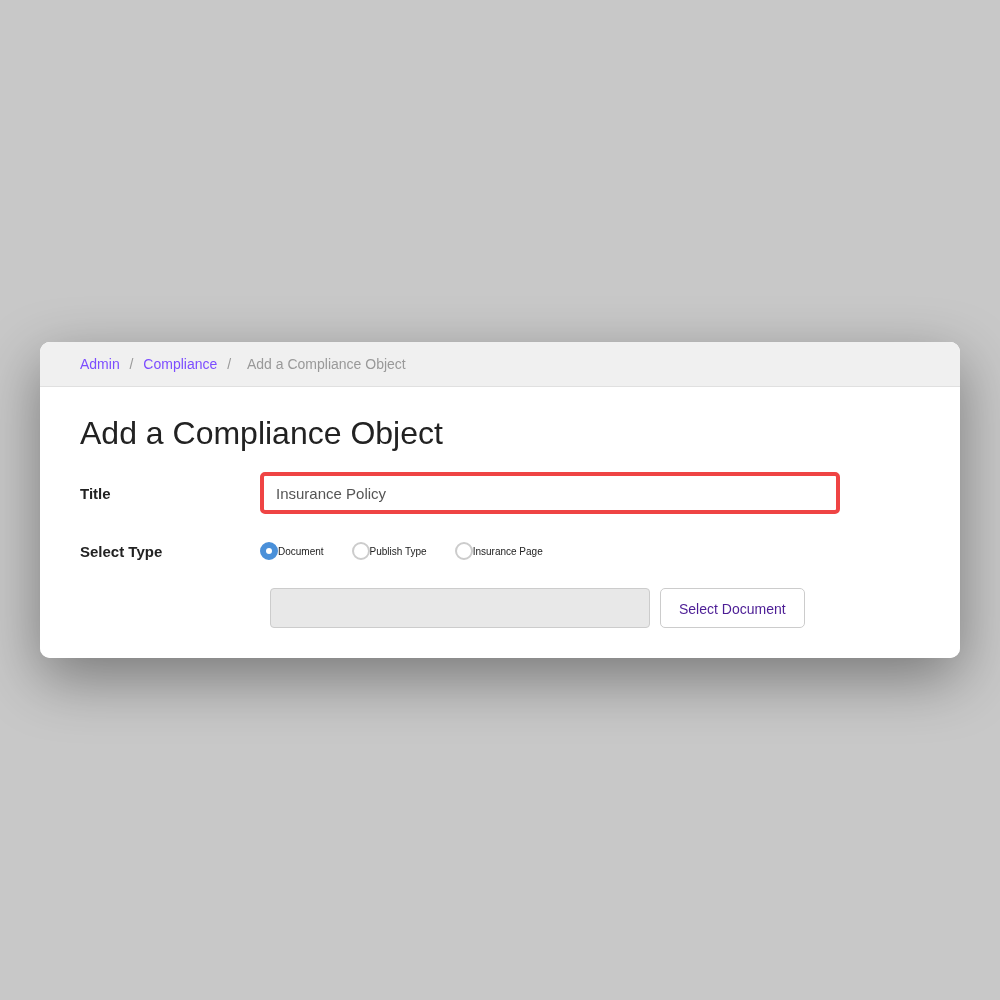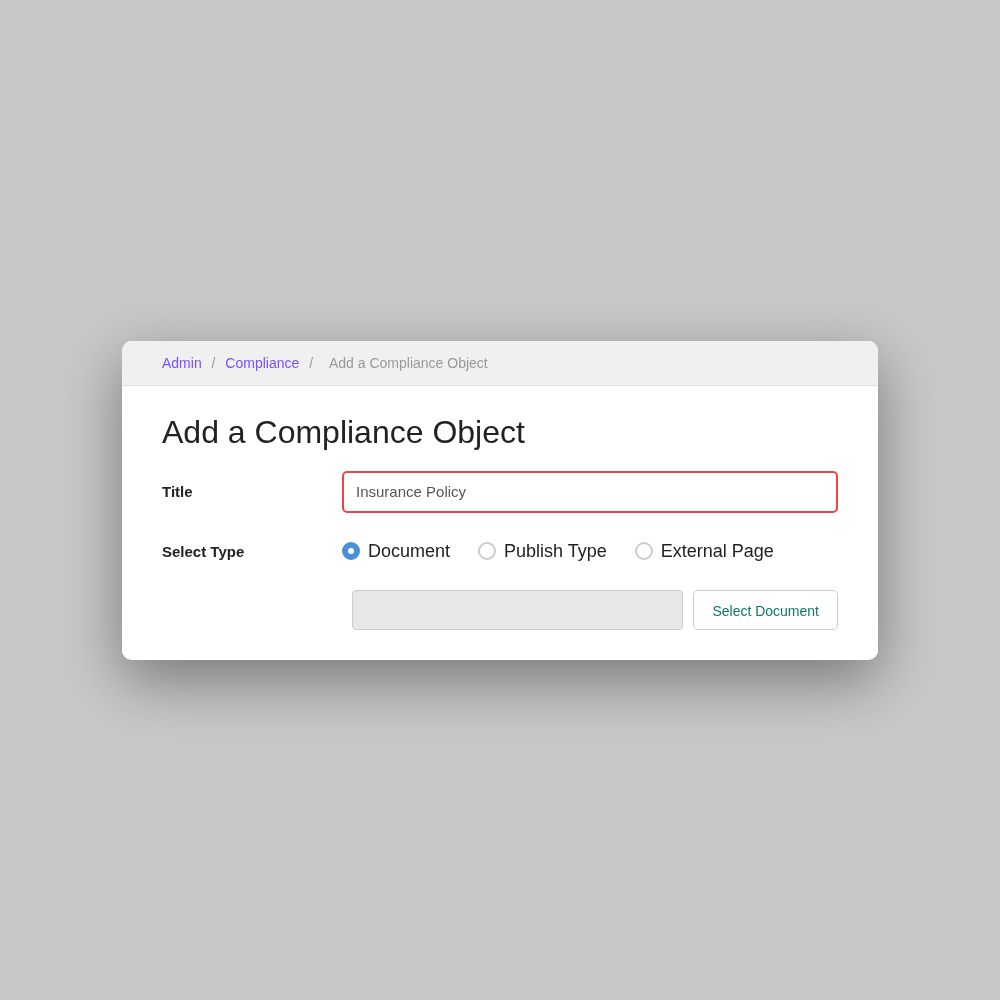--- a/index.html
+++ b/index.html
@@ -9,21 +9,21 @@
       display: flex;
       justify-content: center;
       align-items: center;
       min-height: 100vh;
       width: 1000px;
       height: 1000px;
       overflow: hidden;
     }
 
     .window-outer {
-      width: 756px;
+      width: 920px;
       background: #f5f5f5;
       border-radius: 10px;
       box-shadow: 0 20px 60px rgba(0,0,0,0.4);
       overflow: hidden;
       position: relative;
     }
 
     
     .main-page {
       background: #ffffff;
@@ -73,40 +73,39 @@
       font-weight: 700;
       color: #222;
       width: 180px;
       padding-right: 24px;
       flex-shrink: 0;
     }
     .form-input {
       flex: 1;
       max-width: 580px;
       height: 42px;
-      border: 2px solid #ef4444;
+      border: 4px solid #ef4444;
       border-radius: 5px;
       padding: 0 12px;
       font-size: 15px;
       color: #555;
       background: #fff;
       outline: none;
     }
 
     
     .radio-group {
       display: flex;
       align-items: center;
       gap: 28px;
     }
     .radio-option {
       display: flex;
       align-items: center;
-      gap: 8px;
-      font-size: 18px;
+      font-size: 10px;
       color: #222;
     }
     .radio-circle {
       width: 18px;
       height: 18px;
       border-radius: 50%;
       border: 2px solid #ccc;
       display: flex;
       align-items: center;
       justify-content: center;
@@ -139,21 +138,21 @@
       border: 1px solid #ccc;
       border-radius: 4px;
     }
     .doc-button {
       height: 40px;
       padding: 12px 18px;
       background: #fff;
       border: 1px solid #ccc;
       border-radius: 5px;
       font-size: 14px;
-      color: #0f766e;
+      color: #4c1d95;
       cursor: pointer;
       white-space: nowrap;
     }
 
     
     .popup-window {
       position: absolute;
       top: 340px;
       left: 30px;
       right: 30px;
@@ -207,21 +206,21 @@
           <label class="radio-option">
             <div class="radio-circle selected"></div>
             <span>Document</span>
           </label>
           <label class="radio-option">
             <div class="radio-circle"></div>
             <span>Publish Type</span>
           </label>
           <label class="radio-option">
             <div class="radio-circle"></div>
-            <span>External Page</span>
+            <span>Insurance Page</span>
           </label>
         </div>
       </div>
 
       <div class="form-row doc-row">
         <div class="form-label"></div>
         <div class="doc-input"></div>
         <button class="doc-button">Select Document</button>
       </div>
     </div>

